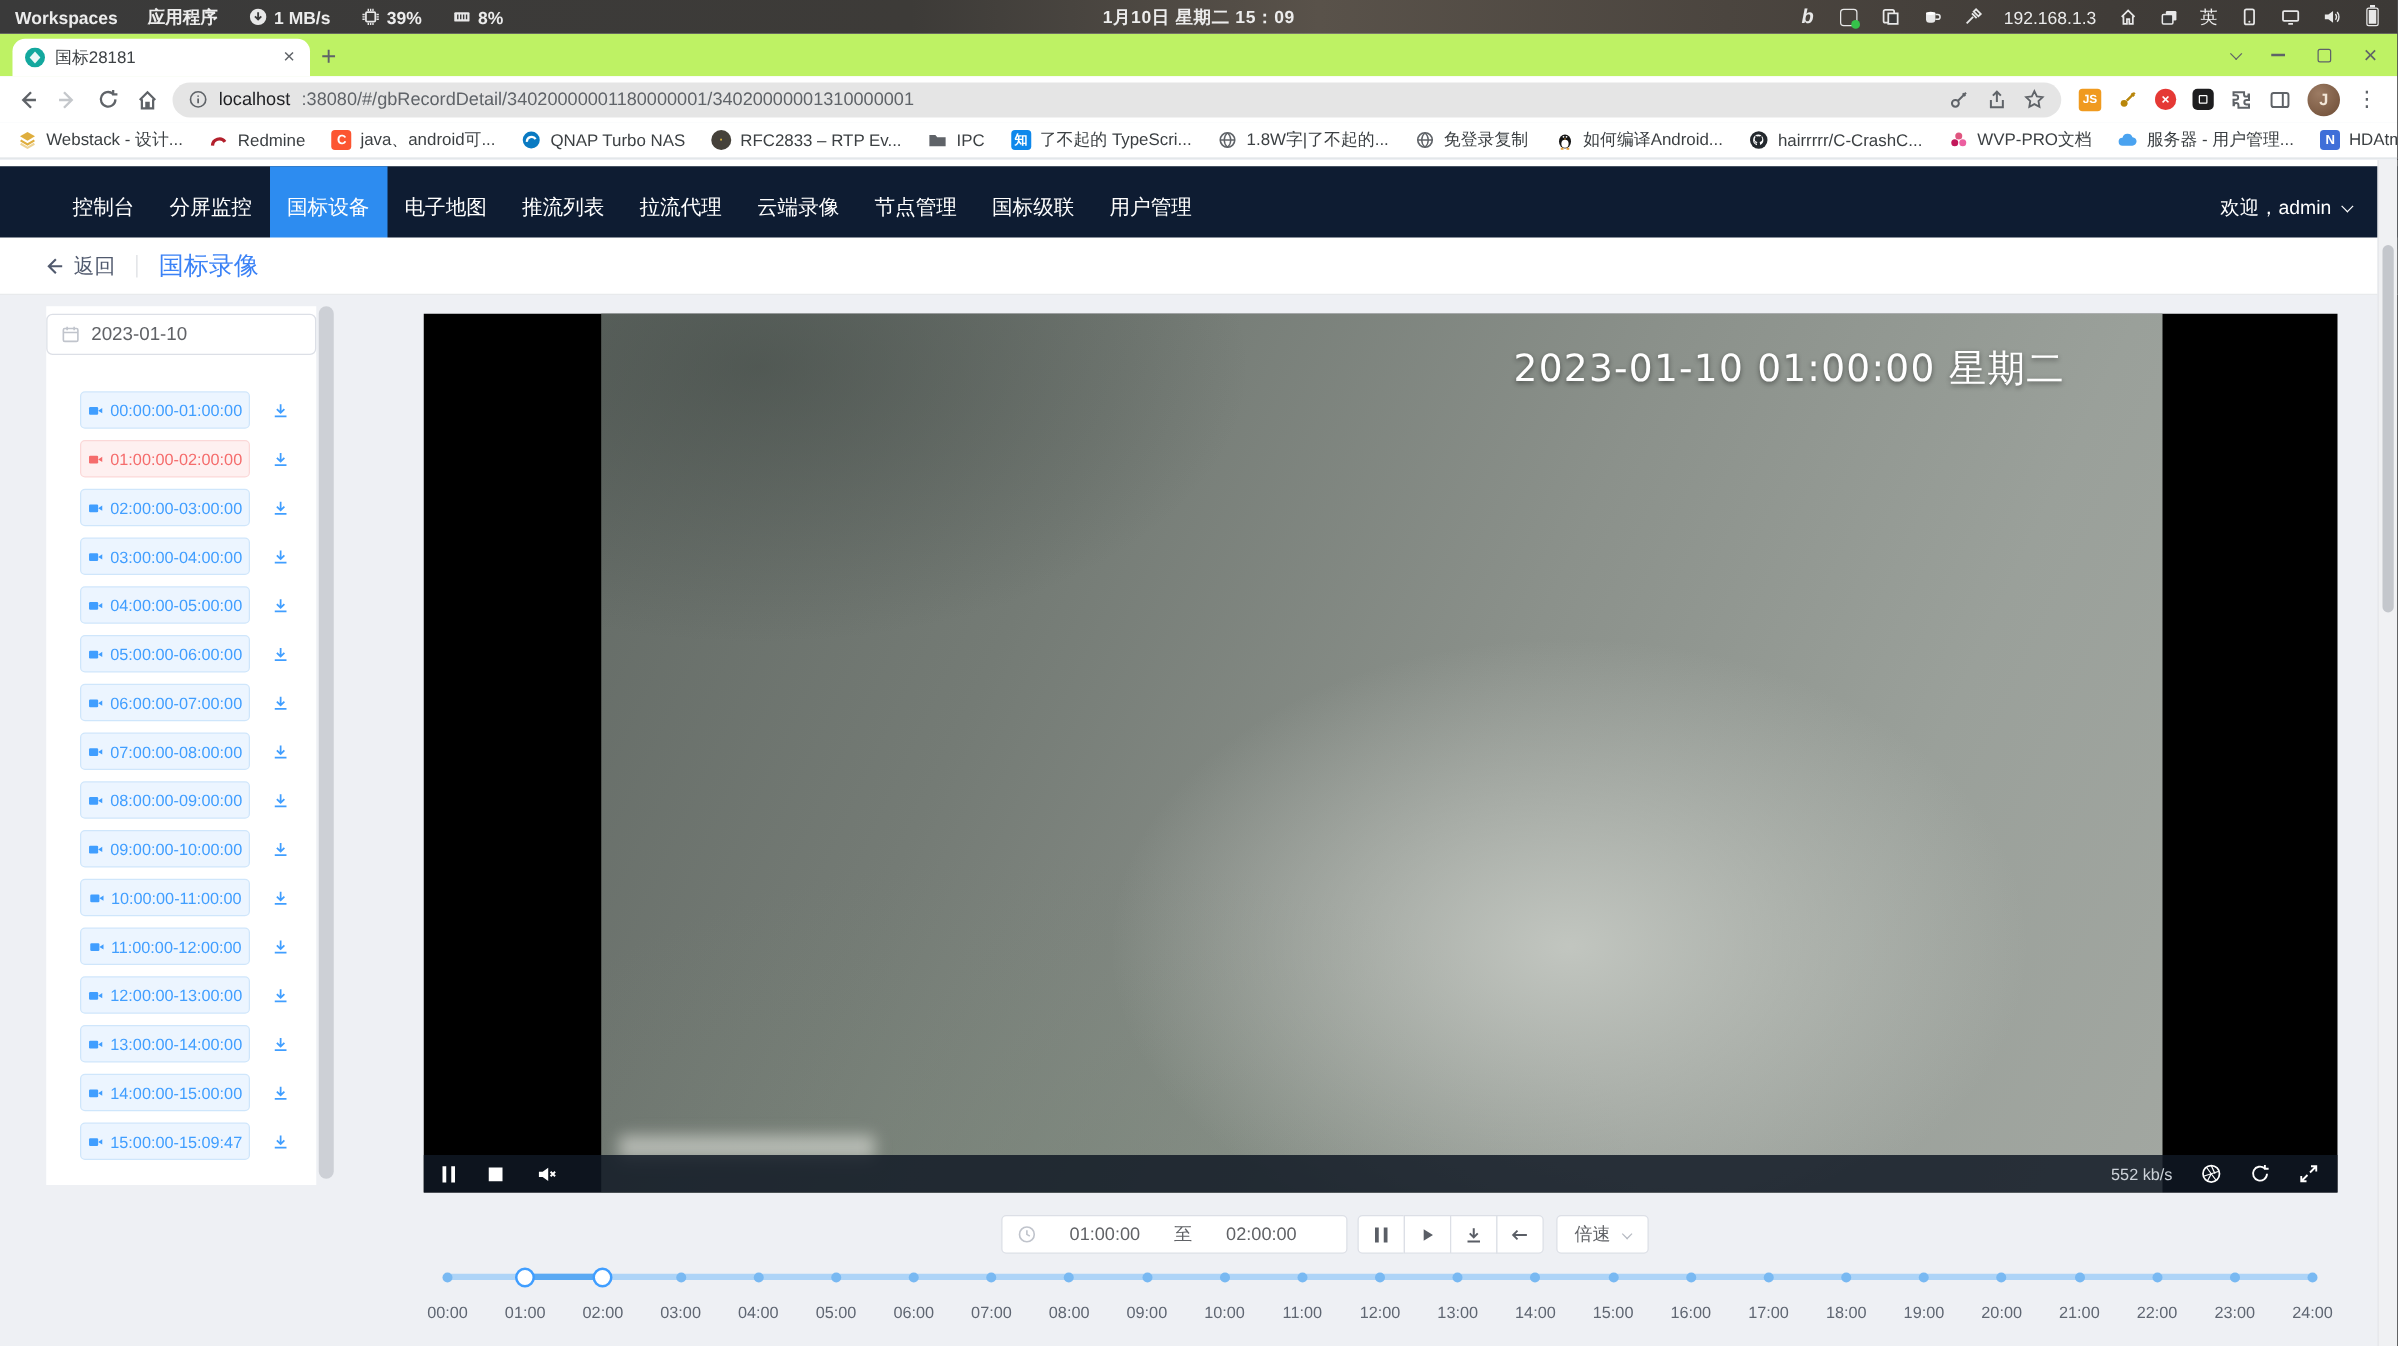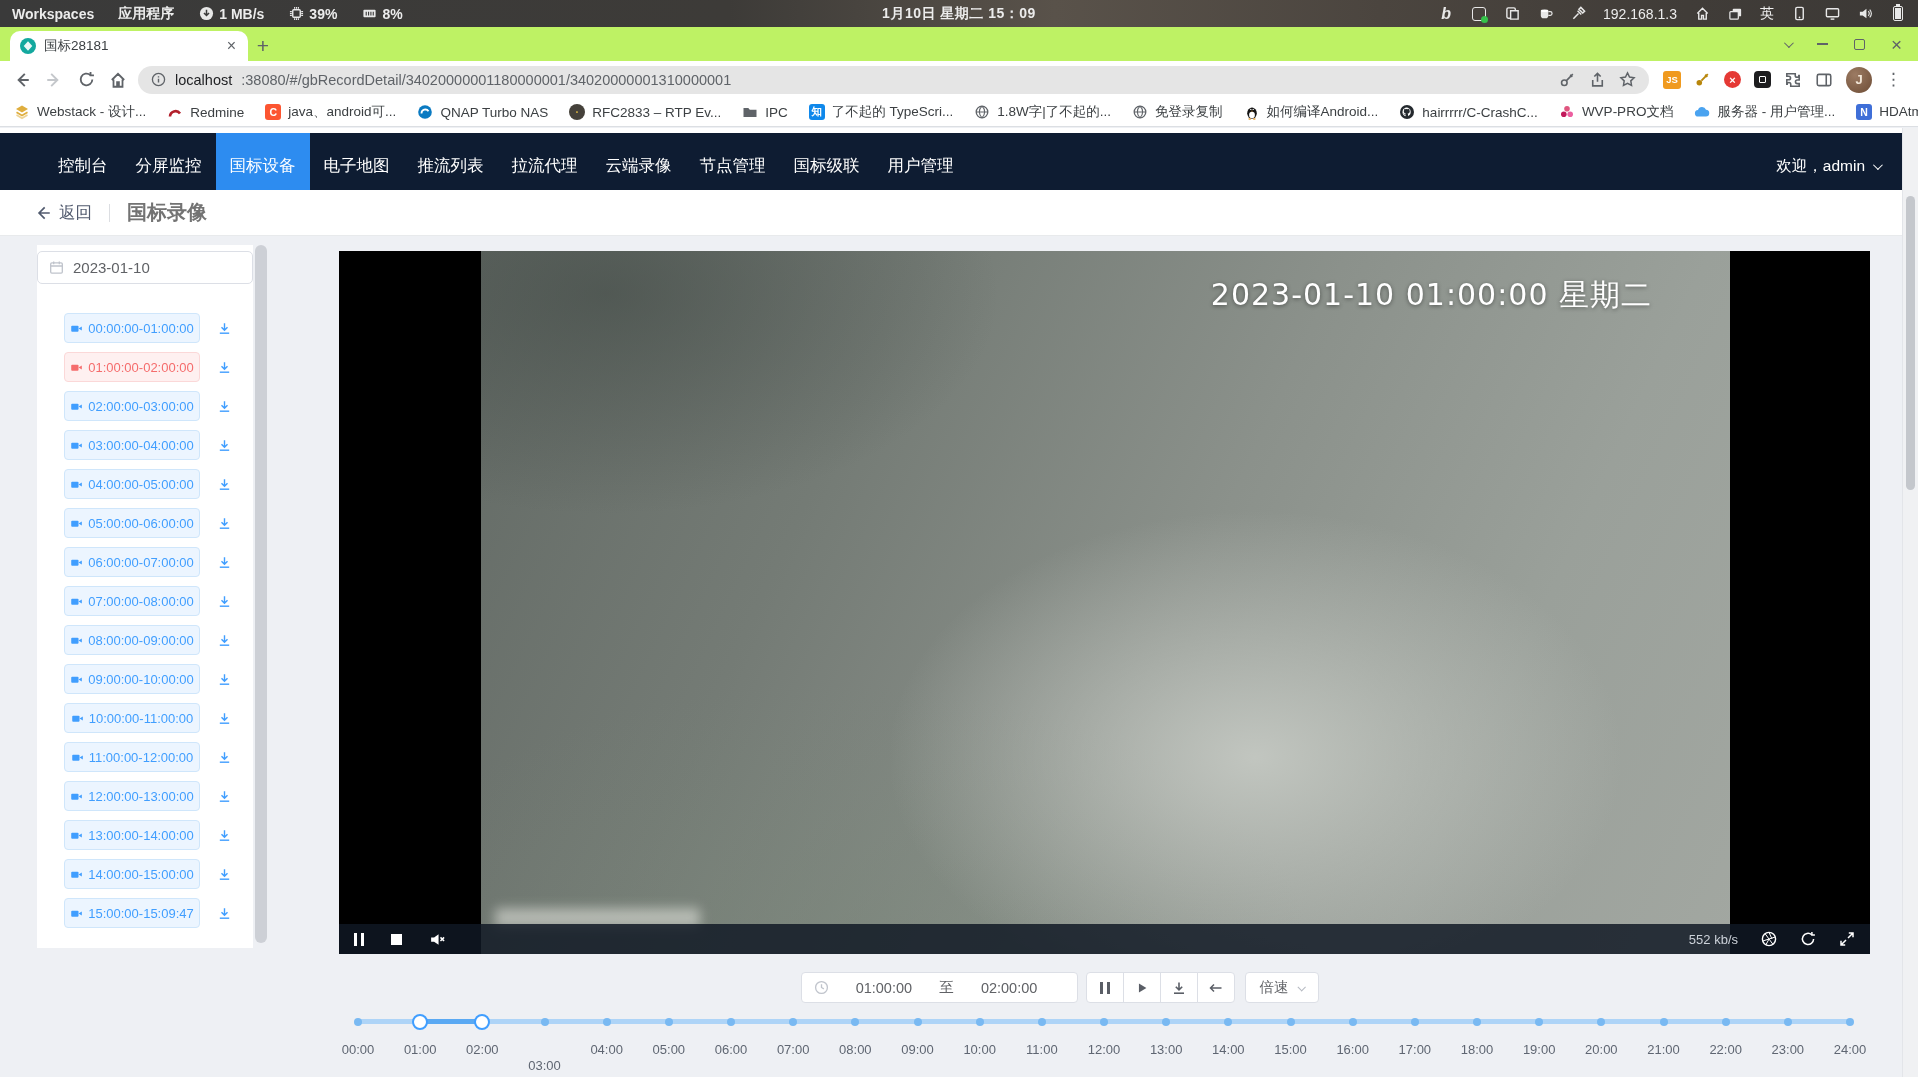--- a/index.html
+++ b/index.html
@@ -65,21 +65,21 @@
           padding-left:44px;color:#fff;font-size:16.5px}
   .nav-item{height:100%;display:flex;align-items:center;padding:0 14px;cursor:pointer;white-space:nowrap}
   .nav-item.active{background:#2d8cf0}
   .nav-right{margin-left:auto;margin-right:38px;display:flex;align-items:center;gap:8px;font-size:15.5px;cursor:pointer}
   .chev{width:7px;height:7px;border-right:1.6px solid currentColor;border-bottom:1.6px solid currentColor;transform:rotate(45deg) translateY(-2px)}
 
   .pageheader{position:absolute;top:190px;left:0;width:100%;height:46px;background:#fff;border-bottom:1px solid #e8eaec;
               display:flex;align-items:center;padding-left:34px}
   .back-link{display:flex;align-items:center;gap:7px;color:#515a6e;font-size:16.5px;cursor:pointer}
   .hdr-divider{width:1px;height:18px;background:#dcdee2;margin:0 17px}
-  .pg-title{font-size:20px;font-weight:700;color:#737373}
+  .pg-title{font-size:20px;font-weight:400;color:#3b82f6}
 
   
   .side-panel{position:absolute;left:37px;top:245px;width:216px;height:703px;background:#fff;padding-top:6px}
   .date-input{width:216px;height:33px;border:1px solid #dcdfe6;border-radius:5px;background:#fff;display:flex;align-items:center;
               padding:0 11px;gap:9px;color:#606266;font-size:15px;cursor:pointer}
   .rec-list{margin-top:29px;padding-left:27px;display:flex;flex-direction:column;gap:9px}
   .rec-row{display:flex;align-items:center;height:30px}
   .rec-btn{width:136px;height:30px;border:1px solid #cfe6fb;background:#ecf5ff;color:#409eff;border-radius:4px;font-size:13px;
            display:flex;align-items:center;justify-content:center;gap:5px;font-family:inherit;cursor:pointer;padding:0}
   .rec-btn.danger{background:#fef0f0;border-color:#fbd8d8;color:#f56c6c}
@@ -878,21 +878,21 @@
         <div class="tl-dot" style="left: 91.6667%;"></div>
         <div class="tl-dot" style="left: 95.8333%;"></div>
         <div class="tl-dot" style="left: 100%;"></div>
         <div class="tl-handle" style="left: 4.16667%;"></div>
         <div class="tl-handle" style="left: 8.33333%;"></div>
       </div>
     <div class="tl-labels" id="tl-labels">
         <span class="tl-label" style="left: 0%;">00:00</span>
         <span class="tl-label" style="left: 4.16667%;">01:00</span>
         <span class="tl-label" style="left: 8.33333%;">02:00</span>
-        <span class="tl-label" style="left: 12.5%; margin-top: 16px;">03:00</span>
+        <span class="tl-label" style="left: 12.5%;">03:00</span>
         <span class="tl-label" style="left: 16.6667%;">04:00</span>
         <span class="tl-label" style="left: 20.8333%;">05:00</span>
         <span class="tl-label" style="left: 25%;">06:00</span>
         <span class="tl-label" style="left: 29.1667%;">07:00</span>
         <span class="tl-label" style="left: 33.3333%;">08:00</span>
         <span class="tl-label" style="left: 37.5%;">09:00</span>
         <span class="tl-label" style="left: 41.6667%;">10:00</span>
         <span class="tl-label" style="left: 45.8333%;">11:00</span>
         <span class="tl-label" style="left: 50%;">12:00</span>
         <span class="tl-label" style="left: 54.1667%;">13:00</span>

